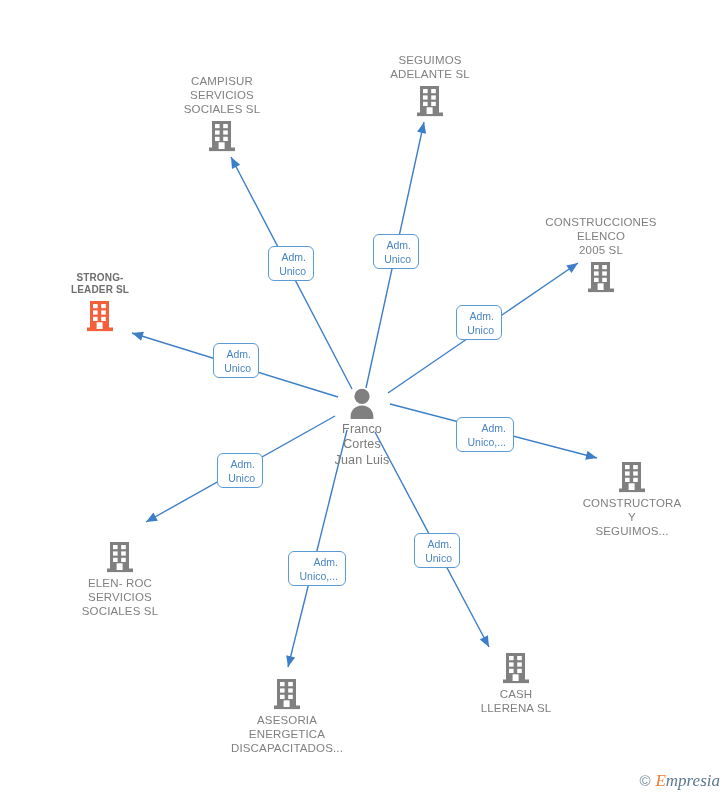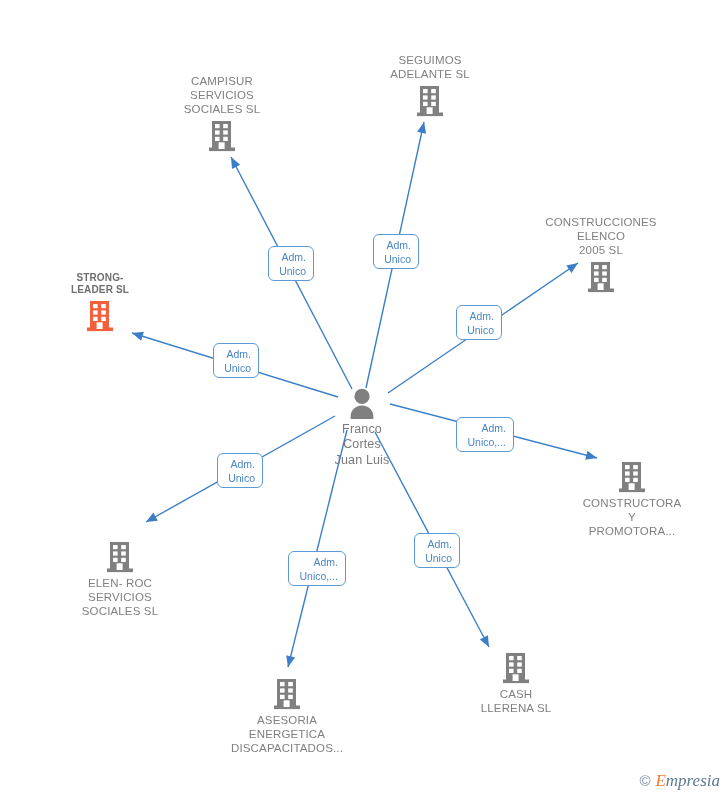--- a/index.html
+++ b/index.html
@@ -178,21 +178,21 @@
             <rect x="8" y="5" width="4.6" height="4.2" fill="#ffffff"></rect>
             <rect x="16.2" y="5" width="4.6" height="4.2" fill="#ffffff"></rect>
             <rect x="8" y="11.4" width="4.6" height="4.2" fill="#ffffff"></rect>
             <rect x="16.2" y="11.4" width="4.6" height="4.2" fill="#ffffff"></rect>
             <rect x="8" y="17.8" width="4.6" height="4.2" fill="#ffffff"></rect>
             <rect x="16.2" y="17.8" width="4.6" height="4.2" fill="#ffffff"></rect>
             <rect x="11.6" y="23.3" width="6" height="6.7" fill="#ffffff"></rect>
           </svg></span>
         <span class="node-label">CONSTRUCTORA
 Y
-PROMOTORA...</span>
+SEGUIMOS...</span>
       </div>
       <div class="node lbl-below" style="left: 120px; top: 540px;">
         <span class="icon-wrap"><svg width="30" height="34" viewBox="0 0 30 34" xmlns="http://www.w3.org/2000/svg">
             <rect x="5" y="2" width="19" height="28" fill="#808080"></rect>
             <rect x="2" y="28.5" width="26" height="3.6" fill="#808080"></rect>
             <rect x="8" y="5" width="4.6" height="4.2" fill="#ffffff"></rect>
             <rect x="16.2" y="5" width="4.6" height="4.2" fill="#ffffff"></rect>
             <rect x="8" y="11.4" width="4.6" height="4.2" fill="#ffffff"></rect>
             <rect x="16.2" y="11.4" width="4.6" height="4.2" fill="#ffffff"></rect>
             <rect x="8" y="17.8" width="4.6" height="4.2" fill="#ffffff"></rect>

